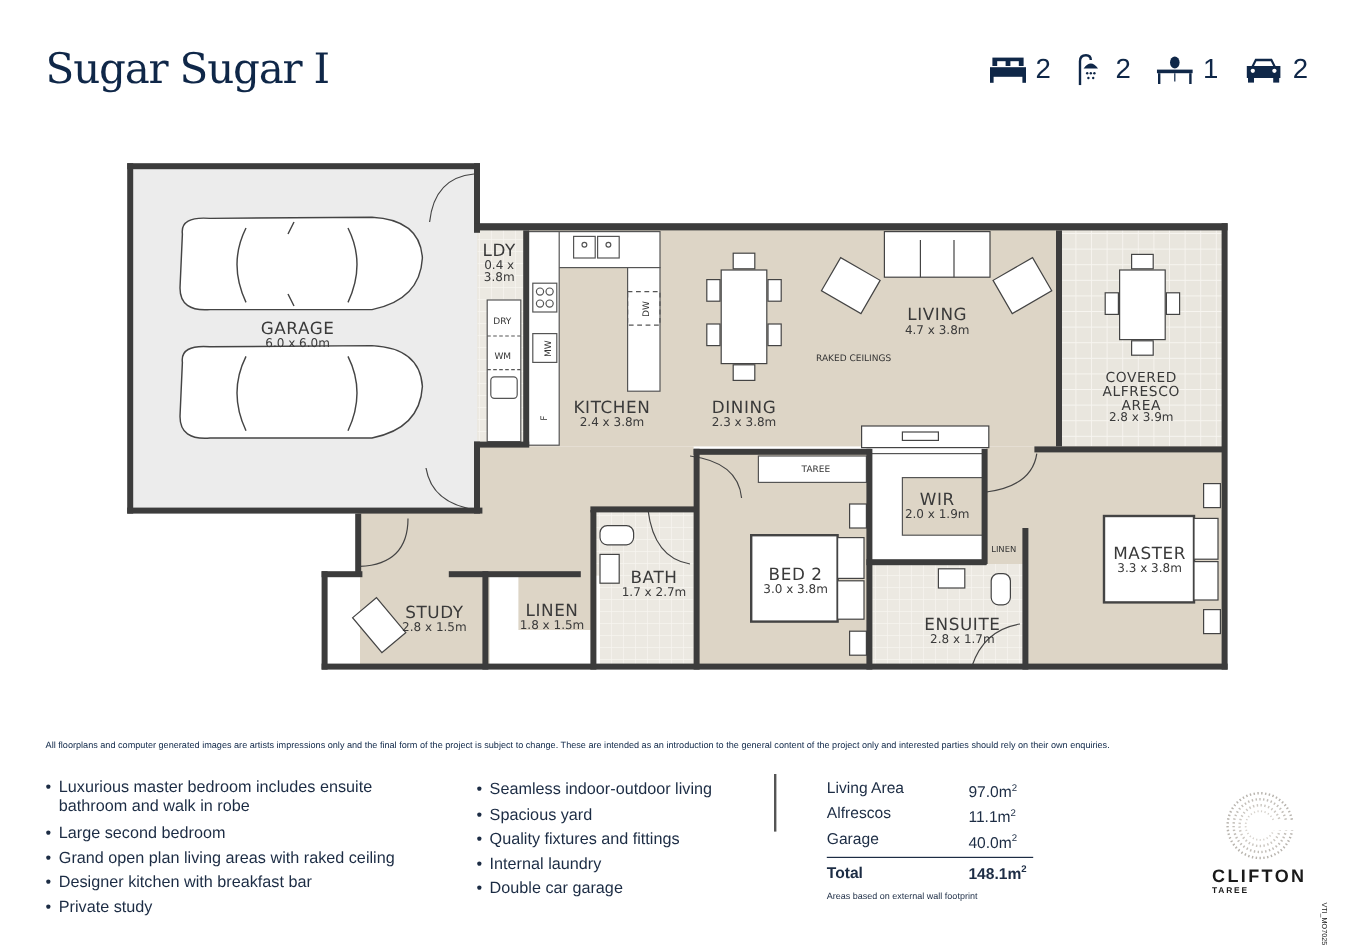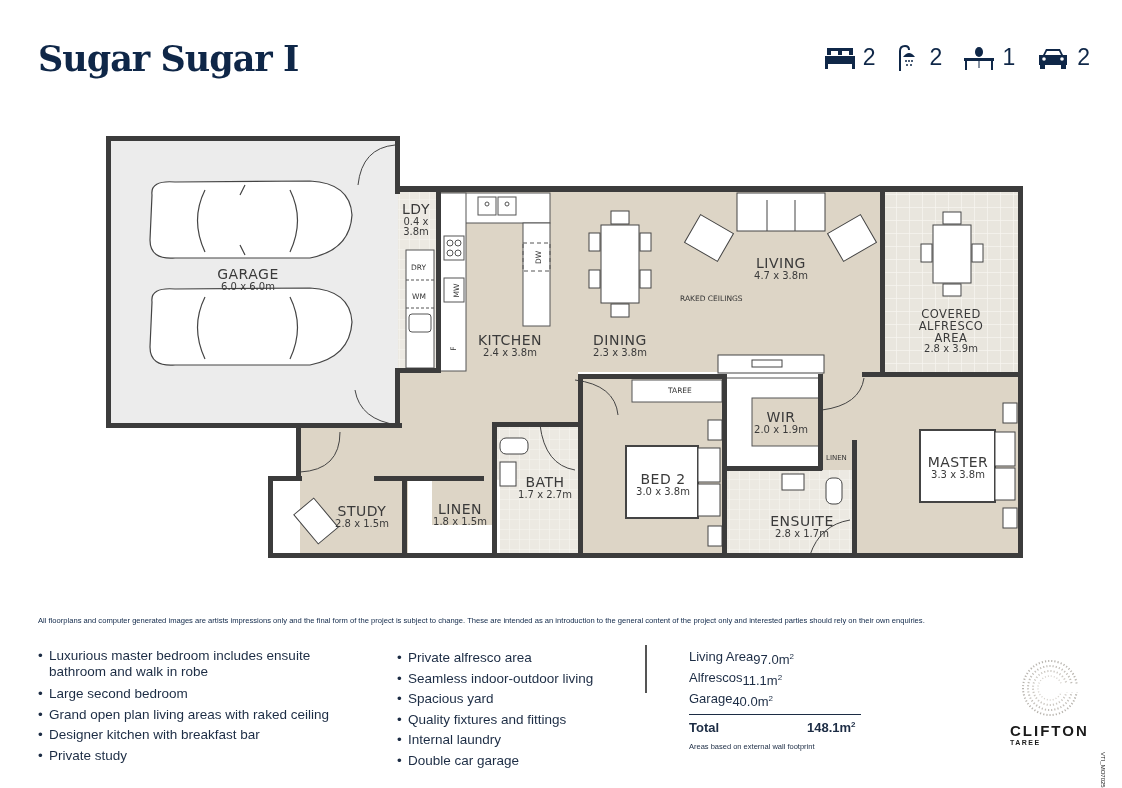--- a/index.html
+++ b/index.html
@@ -1,31 +1,31 @@
 <!DOCTYPE html>
 <html><head>
 <meta charset="utf-8">
 <style>
   * { box-sizing: border-box; margin: 0; padding: 0; }
   body { width: 1122px; height: 788px; background: #ffffff; position: relative; overflow: hidden; font-family: "Liberation Sans", sans-serif; color: #0f2748; }
-  .title { position: absolute; left: 38px; top: 38px; font-family: "DejaVu Serif", serif; font-weight: bold; font-size: 35px; color: #0f2748; letter-spacing: -1px; }
+  .title { position: absolute; left: 38px; top: 38px; font-family: "DejaVu Serif", serif; font-weight: normal; font-size: 35px; color: #0f2748; letter-spacing: -1px; }
   .specs { position: absolute; top: 44px; right: 32px; display: flex; align-items: center; gap: 22px; }
   .spec { display: flex; align-items: center; gap: 8px; font-size: 23px; color: #0f2748; }
   .spec svg { display: block; }
   .plan { position: absolute; left: 0; top: 0; width: 1122px; height: 600px; }
   .room-label { position: absolute; text-align: center; color: #3a3a3a; font-size: 14px; letter-spacing: 0.5px; line-height: 1.05; font-family: "DejaVu Sans", sans-serif; }
   .room-label .dim { font-size: 10px; letter-spacing: 0; display: block; }
   .tiny { position: absolute; font-size: 7.5px; color: #333; font-family: "DejaVu Sans", sans-serif; }
   .disclaimer { position: absolute; left: 38px; top: 616px; font-size: 7.6px; color: #0f2748; white-space: nowrap; }
   .features { position: absolute; top: 648px; list-style: none; font-size: 13.5px; color: #1c2c44; line-height: 20.5px; }
   .features li { position: relative; padding-left: 11px; }
   .features li::before { content: "•"; position: absolute; left: 0; top: 0; }
   .vdivider { position: absolute; left: 645px; top: 645px; width: 1.5px; height: 48px; background: #555; }
   .areas { position: absolute; left: 689px; top: 648px; width: 172px; font-size: 13px; color: #1c2c44; }
-  .area-row { display: flex; line-height: 17.5px; }
+  .area-row { display: flex; justify-content: space-between; line-height: 17.5px; }
   .area-row .v { width: 54px; text-align: left; }
   .area-total { display: flex; justify-content: space-between; border-top: 1.5px solid #1c2c44; margin-top: 4px; padding-top: 5px; font-weight: bold; }
   .area-total .v { width: 54px; text-align: left; }
   .area-note { font-size: 7.5px; margin-top: 6px; color: #1c2c44; }
   sup { font-size: 8px; }
   .logo { position: absolute; left: 1010px; top: 658px; width: 80px; text-align: left; }
   .logo-name { font-size: 15px; letter-spacing: 2px; color: #1a1a1a; font-weight: bold; margin-top: 4px; }
   .logo-sub { font-size: 7px; letter-spacing: 1.5px; color: #1a1a1a; font-weight: bold; }
   .code { position: absolute; left: 1106px; top: 752px; font-size: 6px; color: #1a1a1a; transform: rotate(90deg); transform-origin: left top; white-space: nowrap; }
 </style>
@@ -290,21 +290,20 @@
 <div class="disclaimer">All floorplans and computer generated images are artists impressions only and the final form of the project is subject to change. These are intended as an introduction to the general content of the project only and interested parties should rely on their own enquiries.</div>
 
 <ul class="features" style="left:38px;width:330px;">
   <li style="line-height:16px;margin-bottom:4px;">Luxurious master bedroom includes ensuite bathroom and walk in robe</li>
   <li>Large second bedroom</li>
   <li>Grand open plan living areas with raked ceiling</li>
   <li>Designer kitchen with breakfast bar</li>
   <li>Private study</li>
 </ul>
 <ul class="features" style="left:397px;width:240px;">
-  <li>Private alfresco area</li>
   <li>Seamless indoor-outdoor living</li>
   <li>Spacious yard</li>
   <li>Quality fixtures and fittings</li>
   <li>Internal laundry</li>
   <li>Double car garage</li>
 </ul>
 
 <div class="vdivider"></div>
 
 <div class="areas">

